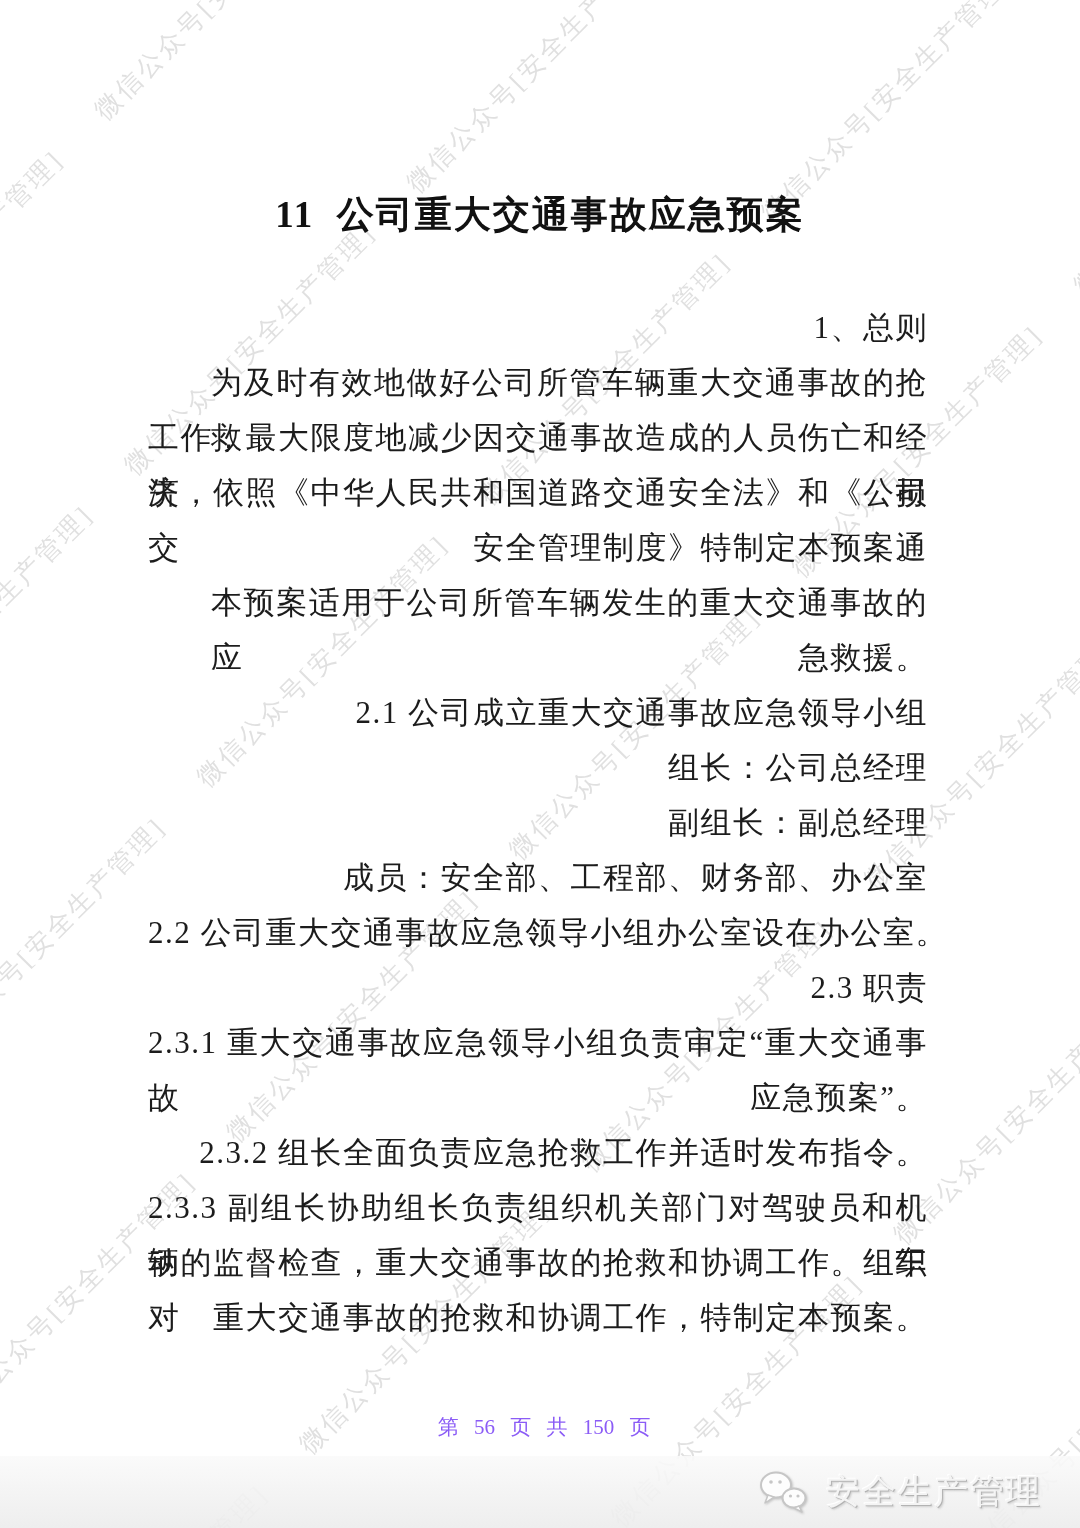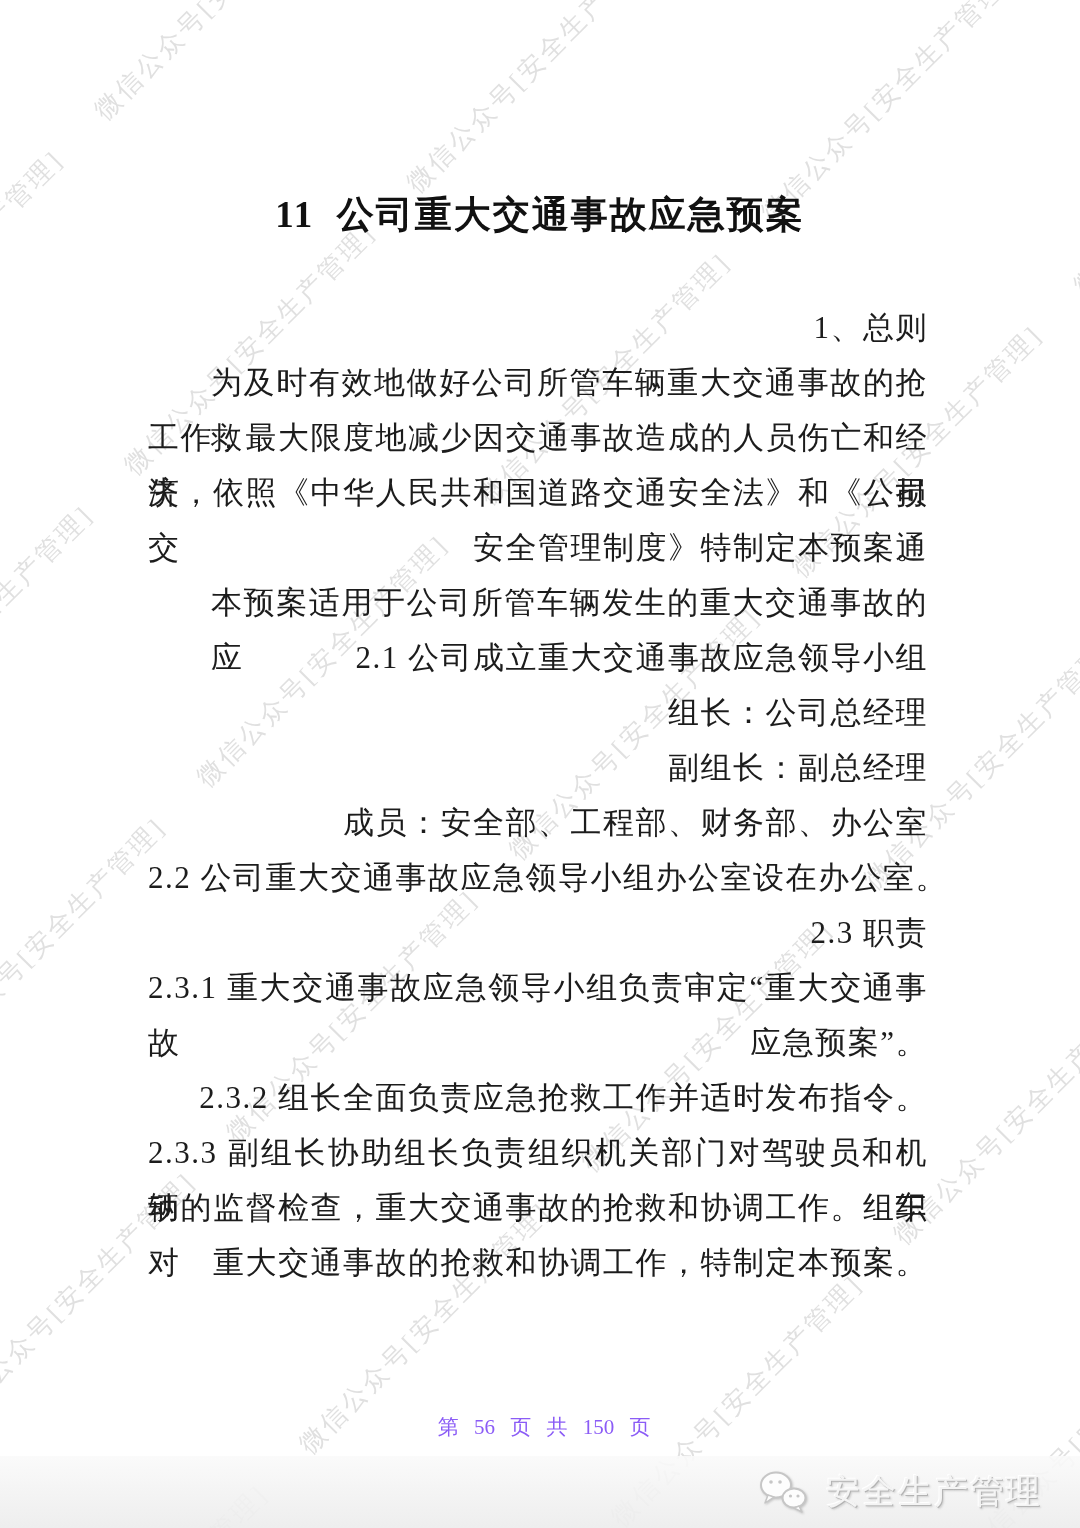--- a/index.html
+++ b/index.html
@@ -123,20 +123,21 @@
   <div class="doc">
     <div class="doc-title">11  公司重大交通事故应急预案</div>
 
     <div class="body-text">
       <div class="line">1、总则</div>
       <div class="line indent full">为及时有效地做好公司所管车辆重大交通事故的抢救</div>
       <div class="line full">工作，最大限度地减少因交通事故造成的人员伤亡和经济损</div>
       <div class="line full">失，依照《中华人民共和国道路交通安全法》和《公司交通</div>
       <div class="line">安全管理制度》特制定本预案。</div>
       <div class="line indent full">本预案适用于公司所管车辆发生的重大交通事故的应</div>
+      <div class="line">急救援。</div>
       <div class="line">2.1 公司成立重大交通事故应急领导小组</div>
       <div class="line">组长：公司总经理</div>
       <div class="line">副组长：副总经理</div>
       <div class="line">成员：安全部、工程部、财务部、办公室</div>
       <div class="line">2.2 公司重大交通事故应急领导小组办公室设在办公室。</div>
       <div class="line">2.3 职责</div>
       <div class="line full">2.3.1 重大交通事故应急领导小组负责审定“重大交通事故</div>
       <div class="line">应急预案”。</div>
       <div class="line">2.3.2 组长全面负责应急抢救工作并适时发布指令。</div>
       <div class="line full">2.3.3 副组长协助组长负责组织机关部门对驾驶员和机动车</div>

